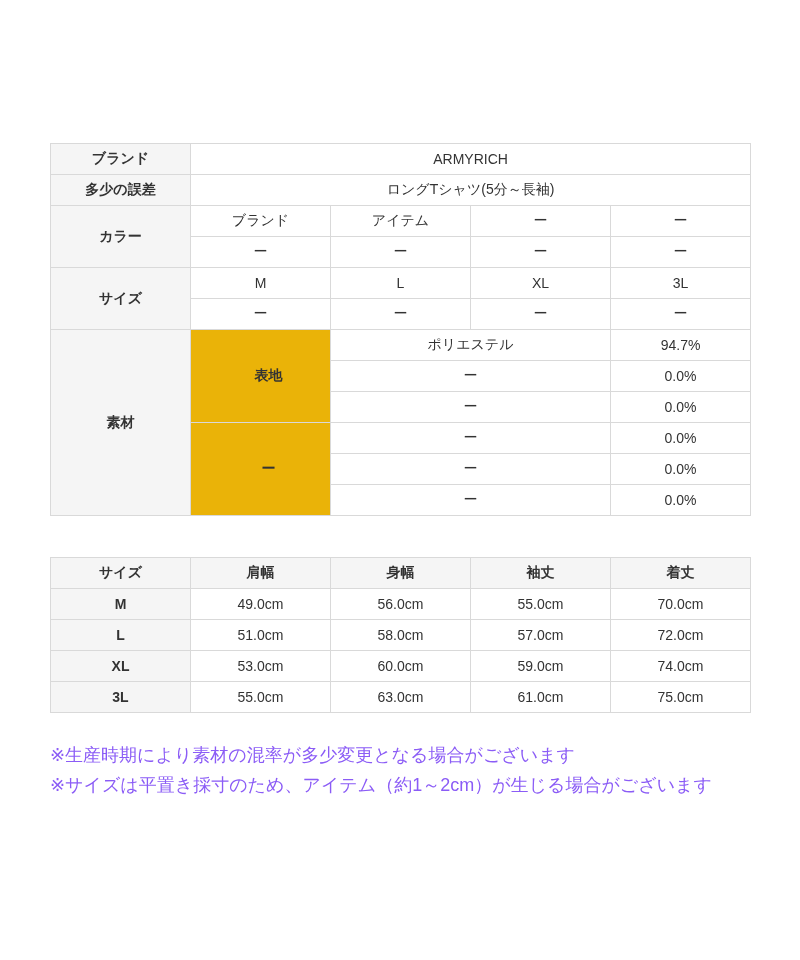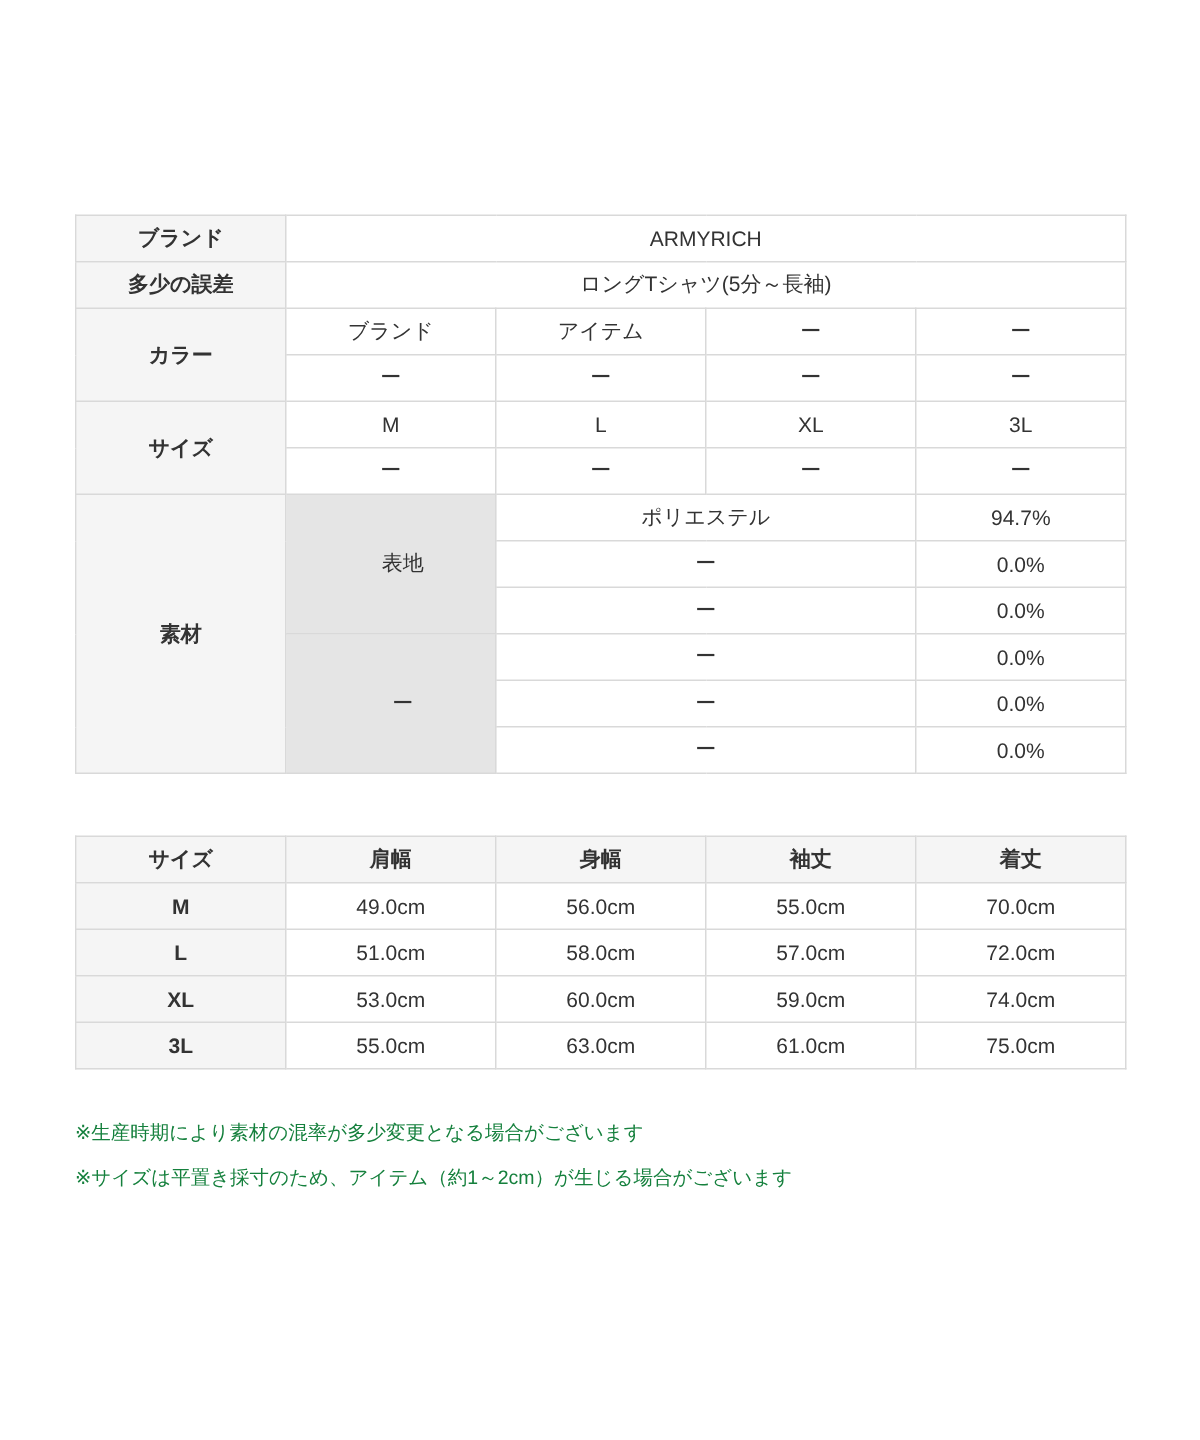--- a/index.html
+++ b/index.html
@@ -51,33 +51,33 @@
   }
   .hdr {
     background: #f5f5f5;
     font-weight: bold;
   }
   .lbl {
     background: #f5f5f5;
     font-weight: bold;
   }
   .sub-lbl {
-    background: #e5e5e5;
-    font-weight: normal;
+    background: #eab308;
+    font-weight: bold;
     padding-left: 20px;
   }
   .notes {
     position: absolute;
     left: 50px;
     top: 740px;
     width: 710px;
   }
   .note-line {
-    color: #15803d;
-    font-size: 13px;
+    color: #8b5cf6;
+    font-size: 18px;
     line-height: 30px;
     white-space: nowrap;
   }
   .col-label { width: 140px; }
   .col-a { width: 140px; }
   .col-b { width: 140px; }
   .col-c { width: 140px; }
   .col-d { width: 140px; }
 </style>
 </head>

